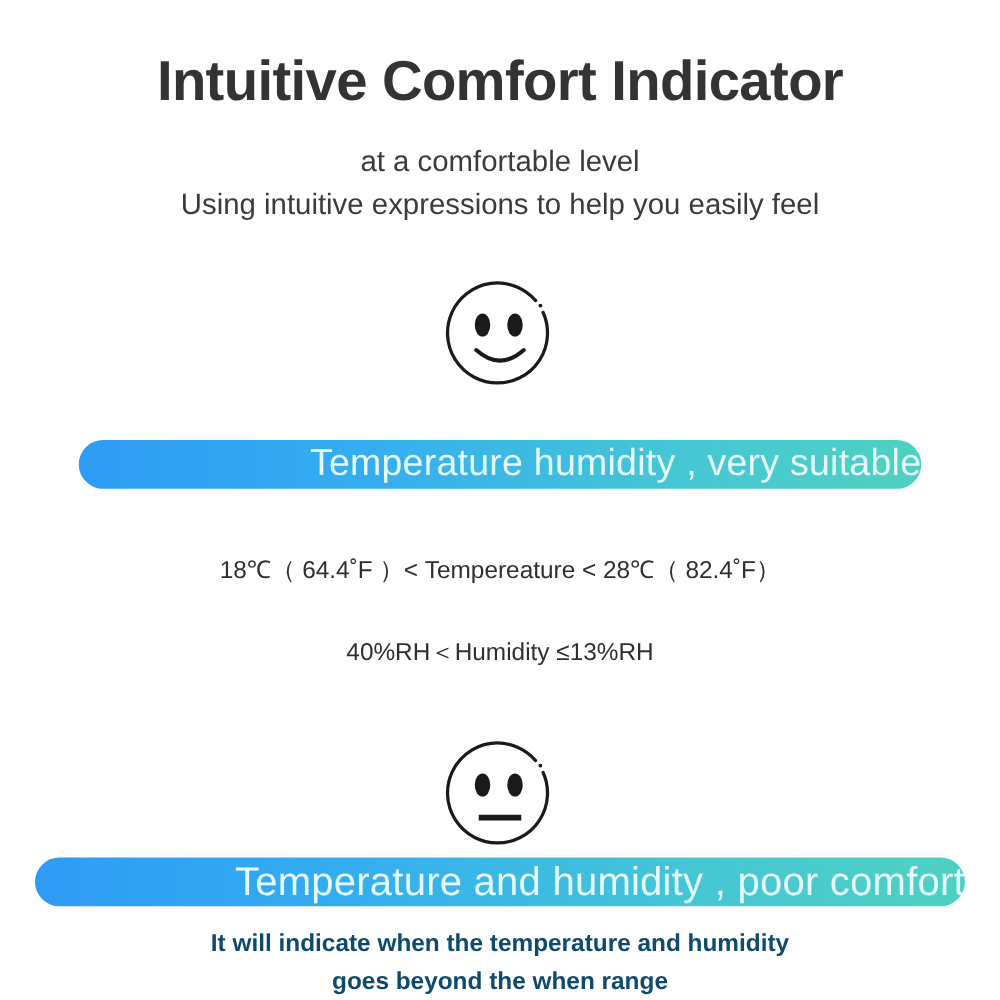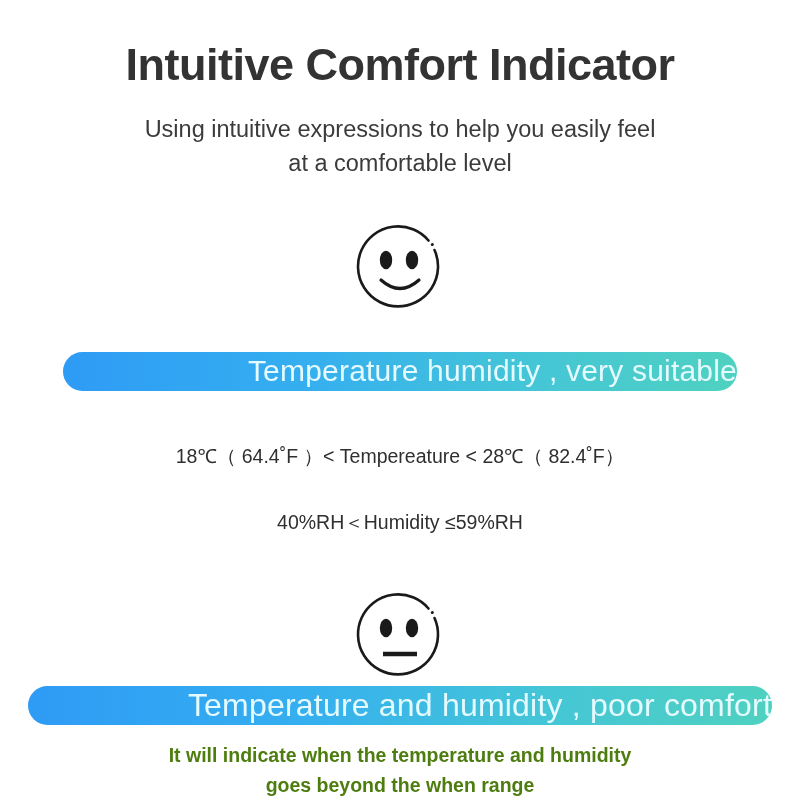--- a/index.html
+++ b/index.html
@@ -87,37 +87,37 @@
     font-size: 19.5px;
     color: #2f2f2f;
     text-align: center;
     line-height: 1.55;
   }
   .detail-line { display: block; white-space: nowrap; margin-top: 36px; }
 
   .caption {
     margin-top: 15px;
     font-size: 19.5px;
-    color: #4d7c0f;
+    color: #0c4a6e;
     text-align: center;
     line-height: 1.55;
     font-weight: 600;
   }
   .caption-line { display: block; white-space: nowrap; }
 </style>
 </head>
 <body>
 
 <div class="page">
 
   <div class="page-title">Intuitive Comfort Indicator</div>
 
   <div class="subtitle">
+    <span class="subtitle-line">at a comfortable level</span>
     <span class="subtitle-line">Using intuitive expressions to help you easily feel</span>
-    <span class="subtitle-line">at a comfortable level</span>
   </div>
 
   <div class="face-wrap face-1">
     <svg width="100" height="100" viewBox="0 0 100 100">
 
       <path d="M 78.5 22.5
                A 40 40 0 1 0 84.5 32.0" fill="none" stroke="#1a1a1a" stroke-width="2.6" stroke-linecap="round"></path>
 
       <circle cx="82.3" cy="26.4" r="1.5" fill="#1a1a1a"></circle>
 
@@ -127,21 +127,21 @@
       <path d="M 31 62 Q 50 79 69 62" fill="none" stroke="#1a1a1a" stroke-width="3.2" stroke-linecap="round"></path>
     </svg>
   </div>
 
   <div class="banner banner-1" style="background: linear-gradient(90deg, #2e9bf5 0%, #35aef0 35%, #45c6d6 70%, #4fd1c0 100%);">
     <span>Temperature humidity , very suitable</span>
   </div>
 
   <div class="detail">
     <span class="detail-line">18℃（ 64.4˚F ）&lt; Tempereature &lt; 28℃（ 82.4˚F）</span>
-    <span class="detail-line">40%RH＜Humidity ≤59%RH</span>
+    <span class="detail-line">40%RH＜Humidity ≤13%RH</span>
   </div>
 
   <div class="face-wrap face-2">
     <svg width="100" height="100" viewBox="0 0 100 100">
       <path d="M 78.5 22.5
                A 40 40 0 1 0 84.5 32.0" fill="none" stroke="#1a1a1a" stroke-width="2.6" stroke-linecap="round"></path>
       <circle cx="82.3" cy="26.4" r="1.5" fill="#1a1a1a"></circle>
       <ellipse cx="36" cy="42" rx="6.2" ry="9.2" fill="#1a1a1a"></ellipse>
       <ellipse cx="62" cy="42" rx="6.2" ry="9.2" fill="#1a1a1a"></ellipse>
 

